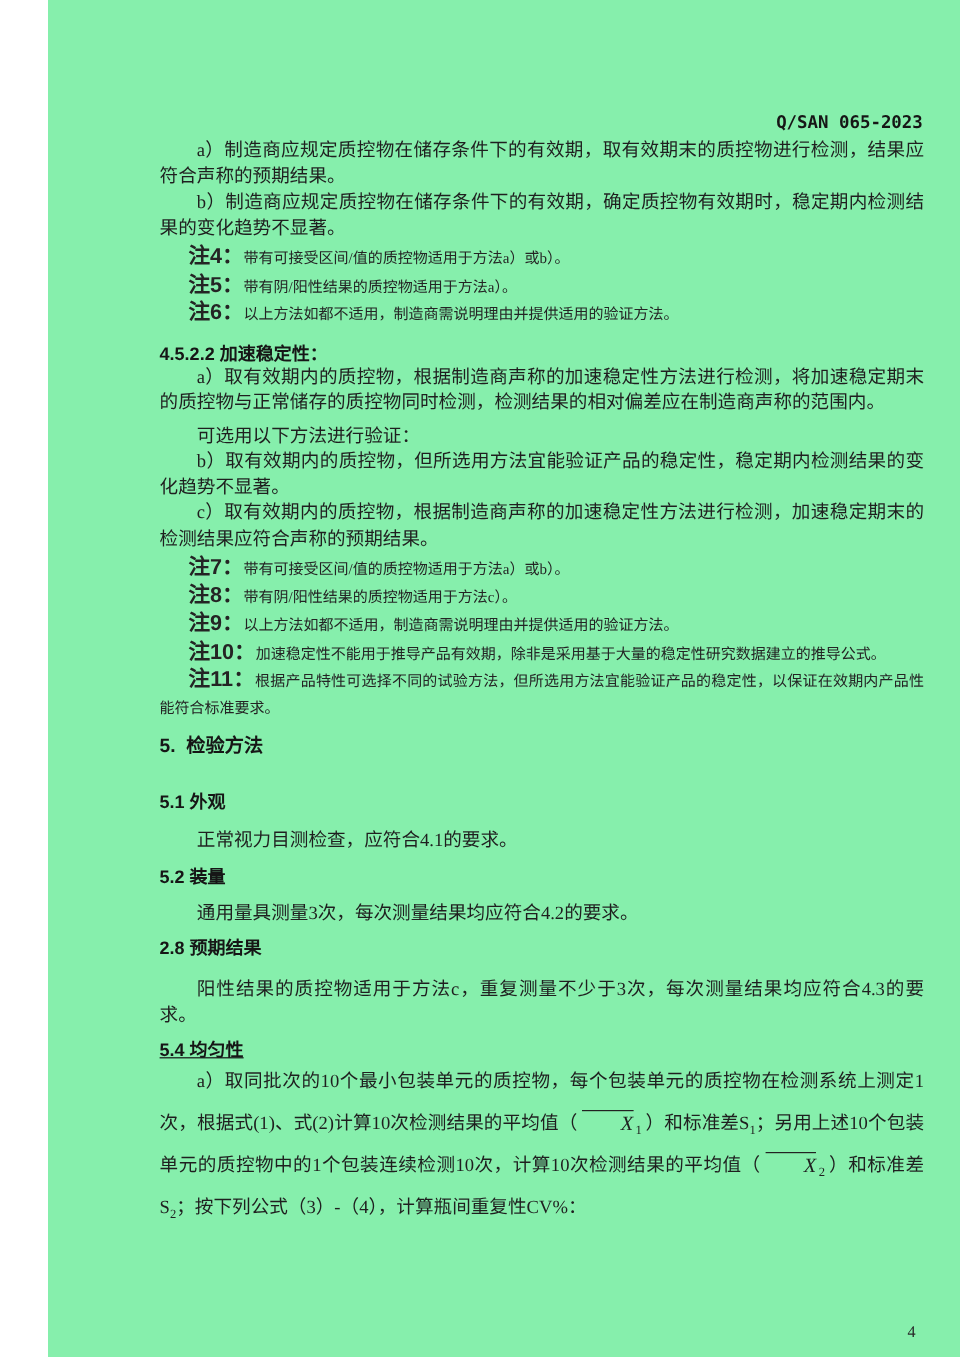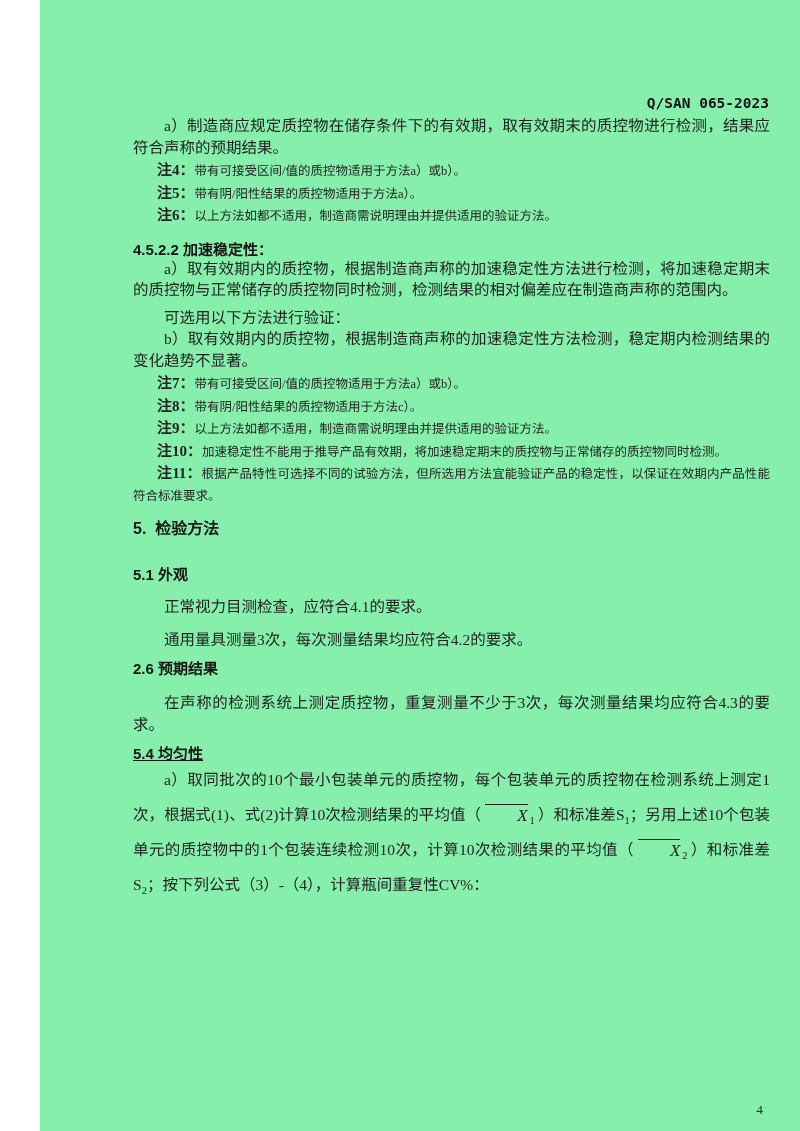--- a/index.html
+++ b/index.html
@@ -28,21 +28,21 @@
     text-indent:2em;
     text-align:justify;
     color:#1f1f1f;
   }
   .note{
     font-size:12.5px;line-height:21.5px;
     text-indent:24px;
     text-align:justify;
     color:#242424;
   }
-  .note b{font-family:Liberation Serif, serif;font-size:15px;}
+  .note b{font-family:Liberation Sans, sans-serif;font-size:18px;}
   .heading{
     font-family:"Liberation Sans","DejaVu Sans",sans-serif;
     font-weight:bold;
     font-size:15px;line-height:17px;
     white-space:pre-wrap;
     color:#161616;
   }
   .c451-a{margin-top:4px;}
   .notes1{margin-top:2px;}
   .h4522{margin-top:13px;}
@@ -81,49 +81,52 @@
 </head>
 <body>
 
 <div class="page">
 
   <div class="doc-code">Q/SAN 065-2023</div>
 
   <div class="content">
 
     <p class="para c451-a">a）制造商应规定质控物在储存条件下的有效期，取有效期末的质控物进行检测，结果应符合声称的预期结果。</p>
+    <p class="para">b）制造商应规定质控物在储存条件下的有效期，确定质控物有效期时，稳定期内检测结果的变化趋势不显著。</p>
 
     <div class="notes1">
       <p class="note"><b>注4：</b><span>带有可接受区间/值的质控物适用于方法a）或b）。</span></p>
       <p class="note"><b>注5：</b><span>带有阴/阳性结果的质控物适用于方法a）。</span></p>
       <p class="note"><b>注6：</b><span>以上方法如都不适用，制造商需说明理由并提供适用的验证方法。</span></p>
     </div>
 
     <p class="heading h4522">4.5.2.2 加速稳定性：</p>
     <p class="para">a）取有效期内的质控物，根据制造商声称的加速稳定性方法进行检测，将加速稳定期末的质控物与正常储存的质控物同时检测，检测结果的相对偏差应在制造商声称的范围内。</p>
     <p class="para intro4522">可选用以下方法进行验证：</p>
-    <p class="para">b）取有效期内的质控物，根据制造商声称的加速稳定性方法检测，稳定期内检测结果的变化趋势不显著。</p>
+    <p class="para">b）取有效期内的质控物，但所选用方法宜能验证产品的稳定性，稳定期内检测结果的变化趋势不显著。</p>
+    <p class="para">c）取有效期内的质控物，根据制造商声称的加速稳定性方法进行检测，加速稳定期末的检测结果应符合声称的预期结果。</p>
 
     <div class="notes2">
       <p class="note"><b>注7：</b><span>带有可接受区间/值的质控物适用于方法a）或b）。</span></p>
       <p class="note"><b>注8：</b><span>带有阴/阳性结果的质控物适用于方法c）。</span></p>
       <p class="note"><b>注9：</b><span>以上方法如都不适用，制造商需说明理由并提供适用的验证方法。</span></p>
-      <p class="note"><b>注10：</b><span>加速稳定性不能用于推导产品有效期，将加速稳定期末的质控物与正常储存的质控物同时检测。</span></p>
+      <p class="note"><b>注10：</b><span>加速稳定性不能用于推导产品有效期，除非是采用基于大量的稳定性研究数据建立的推导公式。</span></p>
       <p class="note"><b>注11：</b><span>根据产品特性可选择不同的试验方法，但所选用方法宜能验证产品的稳定性，以保证在效期内产品性能符合标准要求。</span></p>
     </div>
 
     <p class="heading h5">5.  检验方法</p>
 
     <p class="heading h51">5.1 外观</p>
     <p class="para p51">正常视力目测检查，应符合4.1的要求。</p>
 
+    <p class="heading h52">5.2 装量</p>
     <p class="para p52">通用量具测量3次，每次测量结果均应符合4.2的要求。</p>
 
-    <p class="heading h53">2.6 预期结果</p>
-    <p class="para p53">在声称的检测系统上测定质控物，重复测量不少于3次，每次测量结果均应符合4.3的要求。</p>
+    <p class="heading h53">2.8 预期结果</p>
+    <p class="para p53">阳性结果的质控物适用于方法c，重复测量不少于3次，每次测量结果均应符合4.3的要求。</p>
 
     <p class="heading h54">5.4 均匀性</p>
 
     <p class="para formula"><span>a）取同批次的10个最小包装单元的质控物，每个包装单元的质控物在检测系统上测定1次，根据式(1)、式(2)计算10次检测结果的平均值（</span><span class="xwrap"><span class="xbar"><span class="bar"></span><span>X</span></span><sub>1</sub></span><span>）和标准差S</span><sub>1</sub><span>；另用上述10个包装单元的质控物中的1个包装连续检测10次，计算10次检测结果的平均值（</span><span class="xwrap"><span class="xbar"><span class="bar"></span><span>X</span></span><sub>2</sub></span><span>）和标准差S</span><sub>2</sub><span>；按下列公式（3）-（4），计算瓶间重复性CV%：</span></p>
 
   </div>
 
   <div class="page-number">4</div>
 
 </div>

